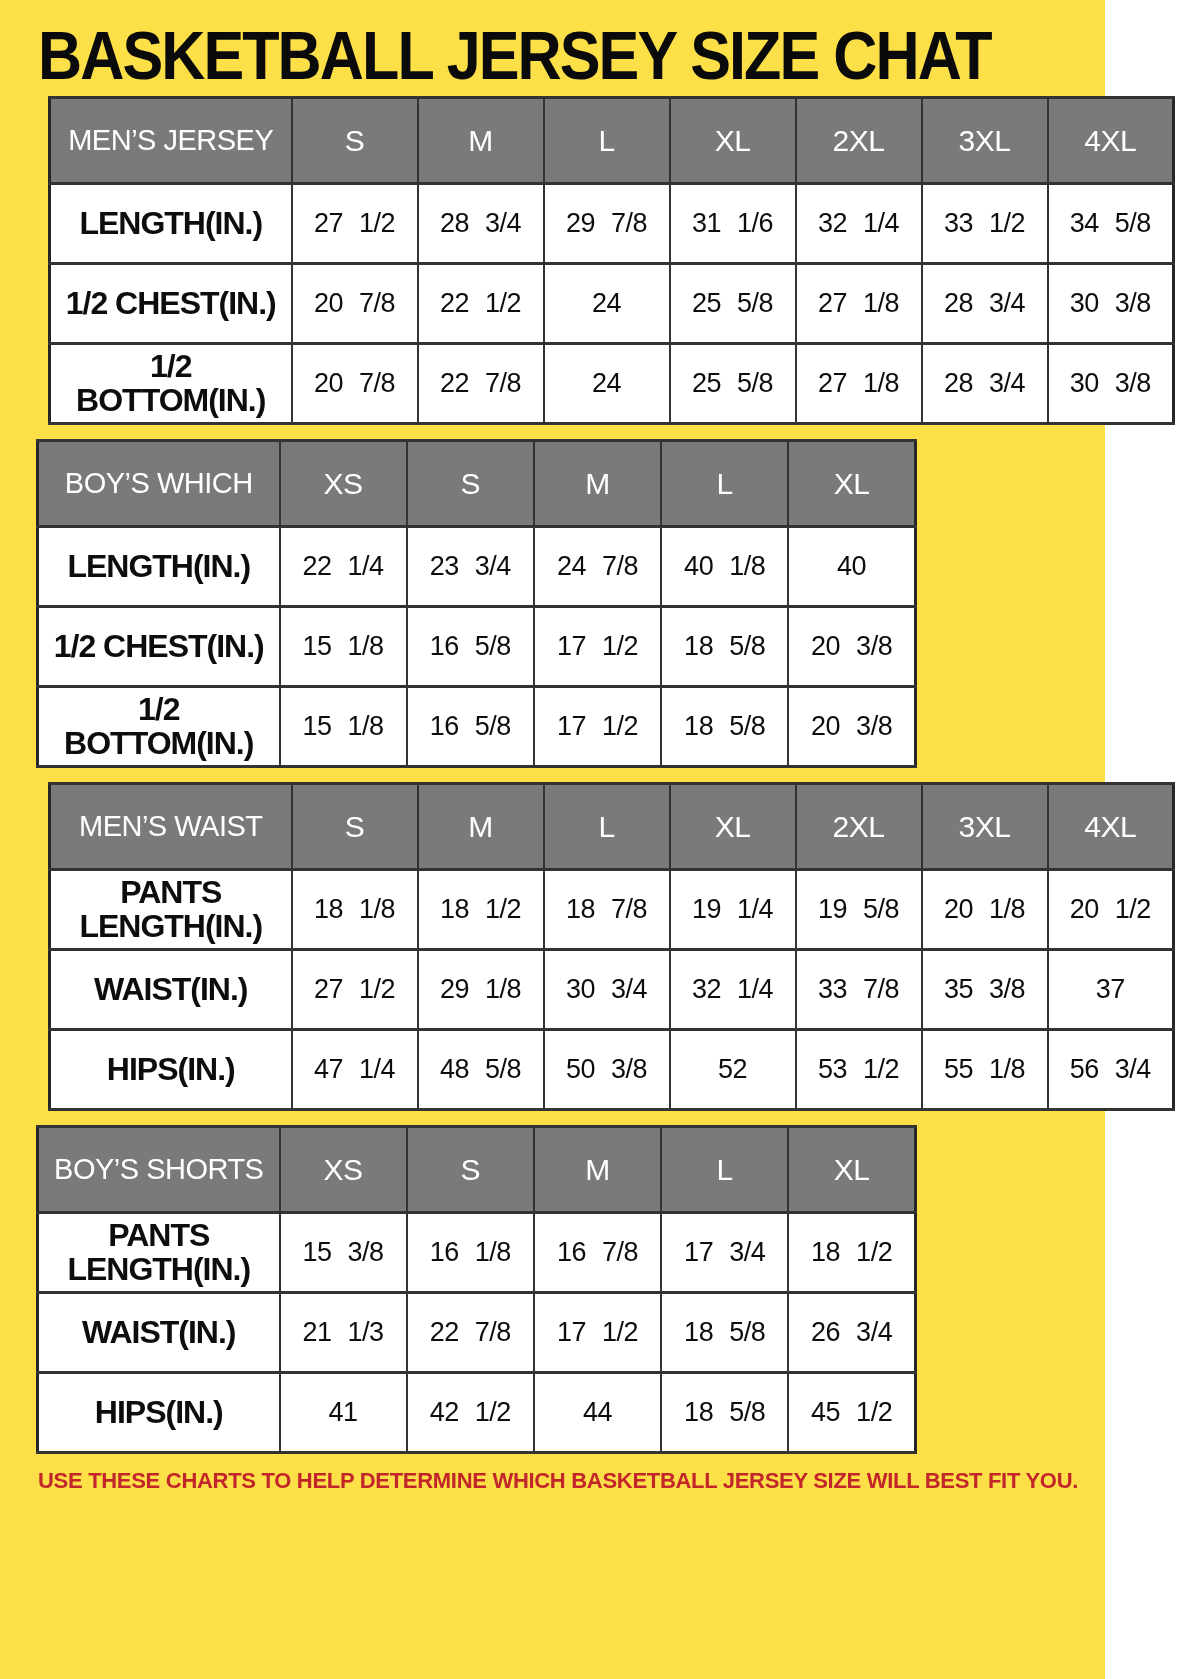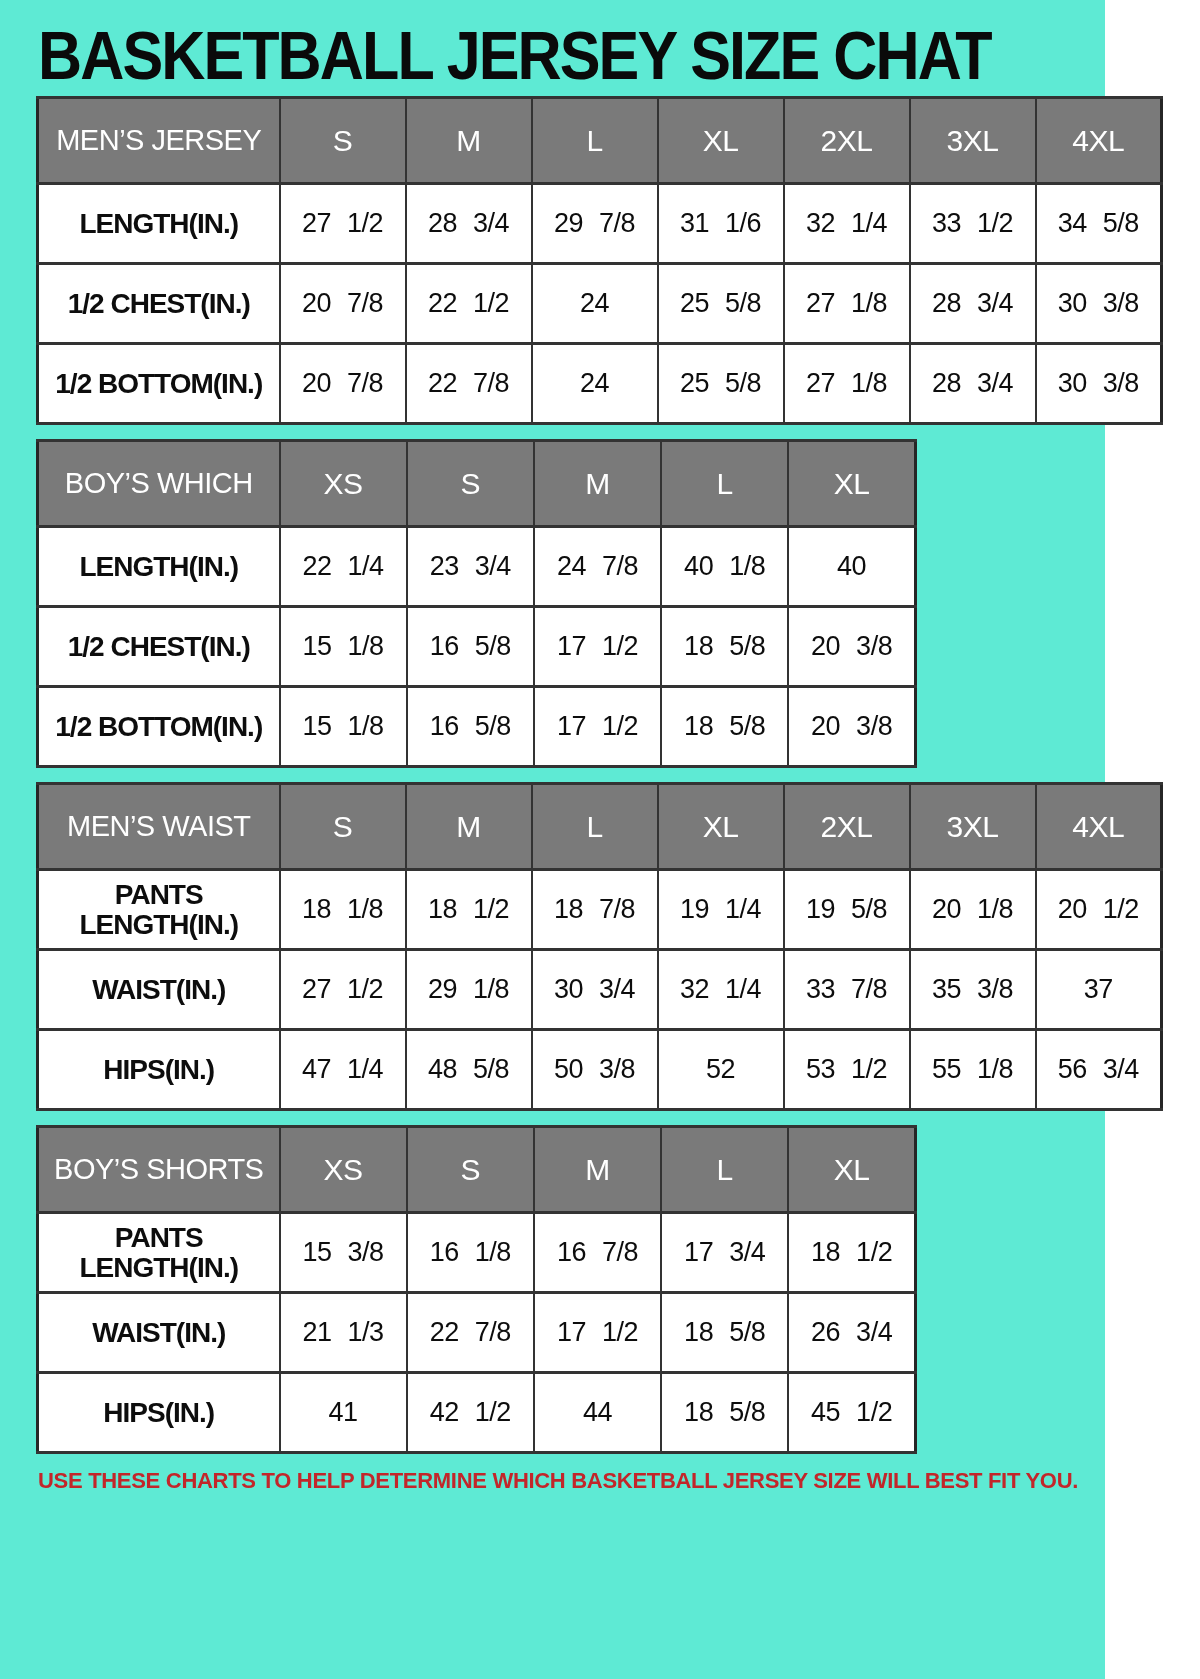--- a/index.html
+++ b/index.html
@@ -6,21 +6,21 @@
     margin: 0;
     padding: 0;
     background: #ffffff;
     font-family: "Liberation Sans", sans-serif;
   }
   .page {
     width: 1105px;
     min-height: 1679px;
     box-sizing: border-box;
     padding: 12px 15px 20px 36px;
-    background: #5eead4;
+    background: #fde047;
   }
   .title {
     margin: 8px 0 10px 2px;
     font-size: 63px;
     font-weight: 700;
     letter-spacing: -2px;
     color: #0a0a0a;
     line-height: 1.05;
     transform: scale(0.97, 1.08);
     transform-origin: left top;
@@ -41,21 +41,21 @@
     margin: 10px 0 0 2px;
     font-size: 22px;
     white-space: nowrap;
   }
   table.size-table {
     border-collapse: collapse;
     table-layout: fixed;
     margin: 0 0 14px 0;
     border: 3px solid #262626;
   }
-  table.size-table.wide   { width: 1127px; }
+  table.size-table.wide   { width: 1127px; margin-left: 12px; }
   table.size-table.narrow { width: 881px; }
   .size-table th, .size-table td {
     border: 2px solid #333333;
     border-top-width: 3px;
     border-bottom-width: 3px;
     text-align: center;
     vertical-align: middle;
     padding: 2px 4px;
     box-sizing: border-box;
     letter-spacing: -0.5px;
@@ -72,21 +72,21 @@
   }
   .size-table thead th.size {
     font-size: 30px;
   }
   .size-table tbody th, .size-table tbody td {
     height: 80px;
     background: #ffffff;
     color: #0d0d0d;
   }
   .size-table tbody th.rowlabel {
-    font-size: 28px;
+    font-size: 32px;
     font-weight: 700;
     letter-spacing: -1px;
     line-height: 1.05;
   }
   .size-table tbody td.val {
     font-size: 27px;
     font-weight: 400;
     word-spacing: 9px;
   }
 </style>

